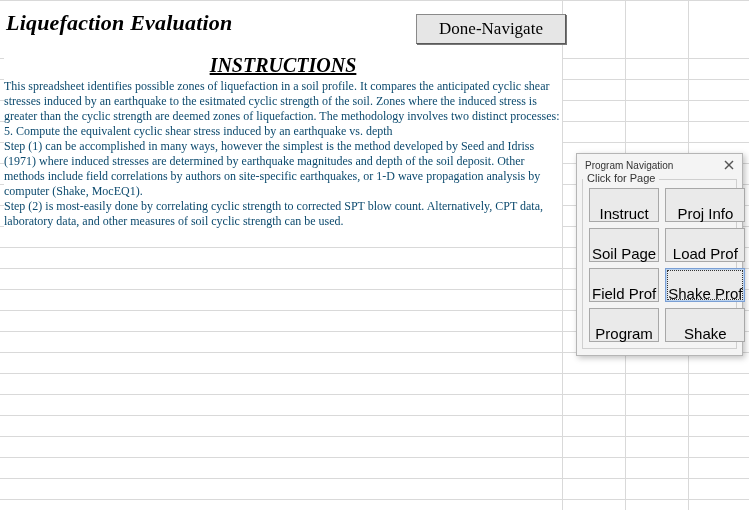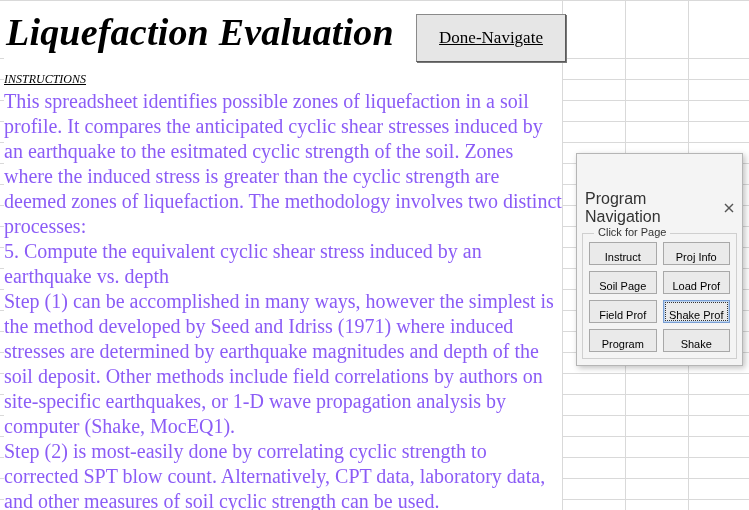--- a/index.html
+++ b/index.html
@@ -21,104 +21,103 @@
   .grid-bg .vline { width: 1px; top: 0; bottom: 0; }
   .grid-bg .hline { height: 1px; left: 0; right: 0; }
   .content-cell {
     position: absolute;
     left: 4px; top: 4px;
     width: 558px;
     z-index: 1;
     background: #fff;
   }
   .page-title {
-    font-size: 38px;
+    font-size: 22px;
     font-weight: bold;
     font-style: italic;
     margin: 6px 0 18px 2px;
     letter-spacing: 0.2px;
   }
   .instructions-hdr {
-    font-size: 12px;
-    font-weight: normal;
+    font-size: 20px;
+    font-weight: bold;
     font-style: italic;
     text-decoration: underline;
     margin: 0 0 2px 0;
+    text-align: center;
   }
   .body-text {
-    font-size: 20px;
+    font-size: 12px;
     line-height: 1.25;
-    color: #8b5cf6;
+    color: #0c4a6e;
   }
   .body-text p { margin: 0 0 0 0; }
   .done-btn {
     position: absolute;
     left: 416px; top: 14px;
-    width: 150px; height: 48px;
+    width: 150px; height: 30px;
     z-index: 2;
     font-family: "Times New Roman", serif;
     font-size: 17px;
     background: #e6e6e6;
     border: 1px solid #8a8a8a;
     border-right-color: #5a5a5a;
     border-bottom-color: #5a5a5a;
     box-shadow: 1px 1px 0 #777;
     cursor: pointer;
-    text-decoration: underline;
   }
   .nav-panel {
     position: absolute;
     left: 576px; top: 153px;
     width: 167px;
     background: #f4f4f4;
     border: 1px solid #b5b5b5;
     box-shadow: 2px 2px 6px rgba(0,0,0,0.25);
     font-family: "Segoe UI", Tahoma, sans-serif;
     font-size: 11px;
     color: #333;
     z-index: 5;
   }
   .nav-title {
     display: flex; align-items: center; justify-content: space-between;
     padding: 4px 6px 4px 8px;
-    font-size: 16px;
-    margin-top: 32px;
+    font-size: 10px;
   }
   .nav-close {
     width: 14px; height: 14px;
     display: inline-flex; align-items: center; justify-content: center;
     cursor: pointer; font-size: 12px; color: #555;
   }
   .nav-group {
     border: 1px solid #cfcfcf;
     margin: 3px 5px 6px 5px;
     padding: 8px 6px 6px 6px;
     position: relative;
   }
   .nav-group-legend {
     position: absolute;
-    top: -8px; left: 11px;
+    top: -8px; left: 0;
     background: #f4f4f4;
     padding: 0 4px;
     font-size: 11px;
     color: #333;
   }
   .nav-grid {
     display: grid;
     grid-template-columns: 1fr 1fr;
     gap: 6px 6px;
   }
   .nav-btn {
     height: 23px;
     font-family: Tahoma, "Segoe UI", sans-serif;
-    font-size: 11px;
+    font-size: 15px;
     background: #eaeaea;
     border: 1px solid #a8a8a8;
     cursor: pointer;
-    padding: 8px 2px;
+    padding: 16px 2px;
     white-space: nowrap;
   }
   .nav-btn.focused { outline: 1px dotted #333; outline-offset: -3px; border-color: #7a9fd4; box-shadow: 0 0 0 1px #bcd4f0 inset; }
 </style>
 </head>
 <body>
 
 <div class="grid-bg">
   <div class="vline" style="left:562px"></div>
   <div class="vline" style="left:625px"></div>

